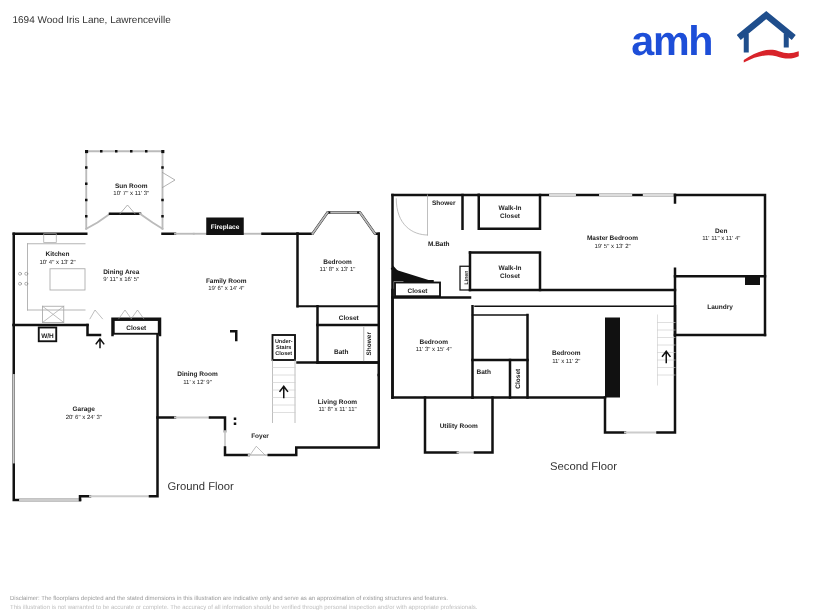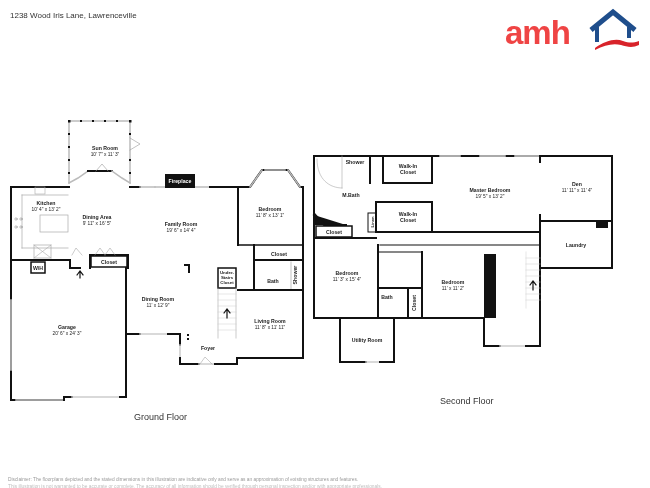--- a/index.html
+++ b/index.html
@@ -1,31 +1,31 @@
 <!DOCTYPE html>
 <html><head>
 <meta charset="utf-8">
 <style>
   * { margin: 0; padding: 0; box-sizing: border-box; }
   html, body { width: 650px; height: 488px; background: #ffffff; overflow: hidden; }
   body { position: relative; font-family: "Liberation Sans", sans-serif; color: #222; }
   .address { position: absolute; left: 10px; top: 11px; font-size: 8px; color: #333; letter-spacing: 0; }
   .logo { position: absolute; left: 505px; top: 8px; width: 135px; height: 45px; }
-  .logo-text { position: absolute; left: 0; top: 8px; font-family: "Liberation Sans", sans-serif; font-weight: bold; font-size: 33px; color: #ef4444; letter-spacing: -1px; line-height: 1; }
+  .logo-text { position: absolute; left: 0; top: 8px; font-family: "Liberation Sans", sans-serif; font-weight: bold; font-size: 33px; color: #1d4ed8; letter-spacing: -1px; line-height: 1; }
   .plan { position: absolute; left: 0; top: 0; width: 650px; height: 488px; }
   .room-label { font-family: "Liberation Sans", sans-serif; font-size: 5.2px; font-weight: bold; fill: #222; text-anchor: middle; }
   .room-dim { font-family: "Liberation Sans", sans-serif; font-size: 4.8px; fill: #222; text-anchor: middle; }
-  .floor-label { position: absolute; font-size: 9px; color: #333; margin-top: 28px; }
+  .floor-label { position: absolute; font-size: 9px; color: #333; }
   .disclaimer { position: absolute; left: 8px; top: 476px; font-size: 4.8px; color: #9a9a9a; line-height: 7px; white-space: nowrap; }
   .disclaimer .line2 { color: #c0c0c0; }
 </style>
 </head>
 <body>
 
-<div class="address">1238 Wood Iris Lane, Lawrenceville</div>
+<div class="address">1694 Wood Iris Lane, Lawrenceville</div>
 
 <div class="logo">
   <span class="logo-text">amh</span>
   <svg width="135" height="45" viewBox="0 0 135 45" style="position:absolute;left:0;top:0;">
     <path d="M86 22 L108 4 L130 22" fill="none" stroke="#1f4e8c" stroke-width="5" stroke-linejoin="miter"></path>
     <path d="M92 19 L92 34" stroke="#1f4e8c" stroke-width="4"></path>
     <path d="M124 19 L124 30" stroke="#1f4e8c" stroke-width="4"></path>
     <path d="M90 40 C100 33, 110 30, 118 33 C124 35, 128 35, 134 33 L134 37 C128 40, 122 39, 116 37 C108 35, 100 37, 90 42 Z" fill="#d8232a"></path>
   </svg>
 </div>

